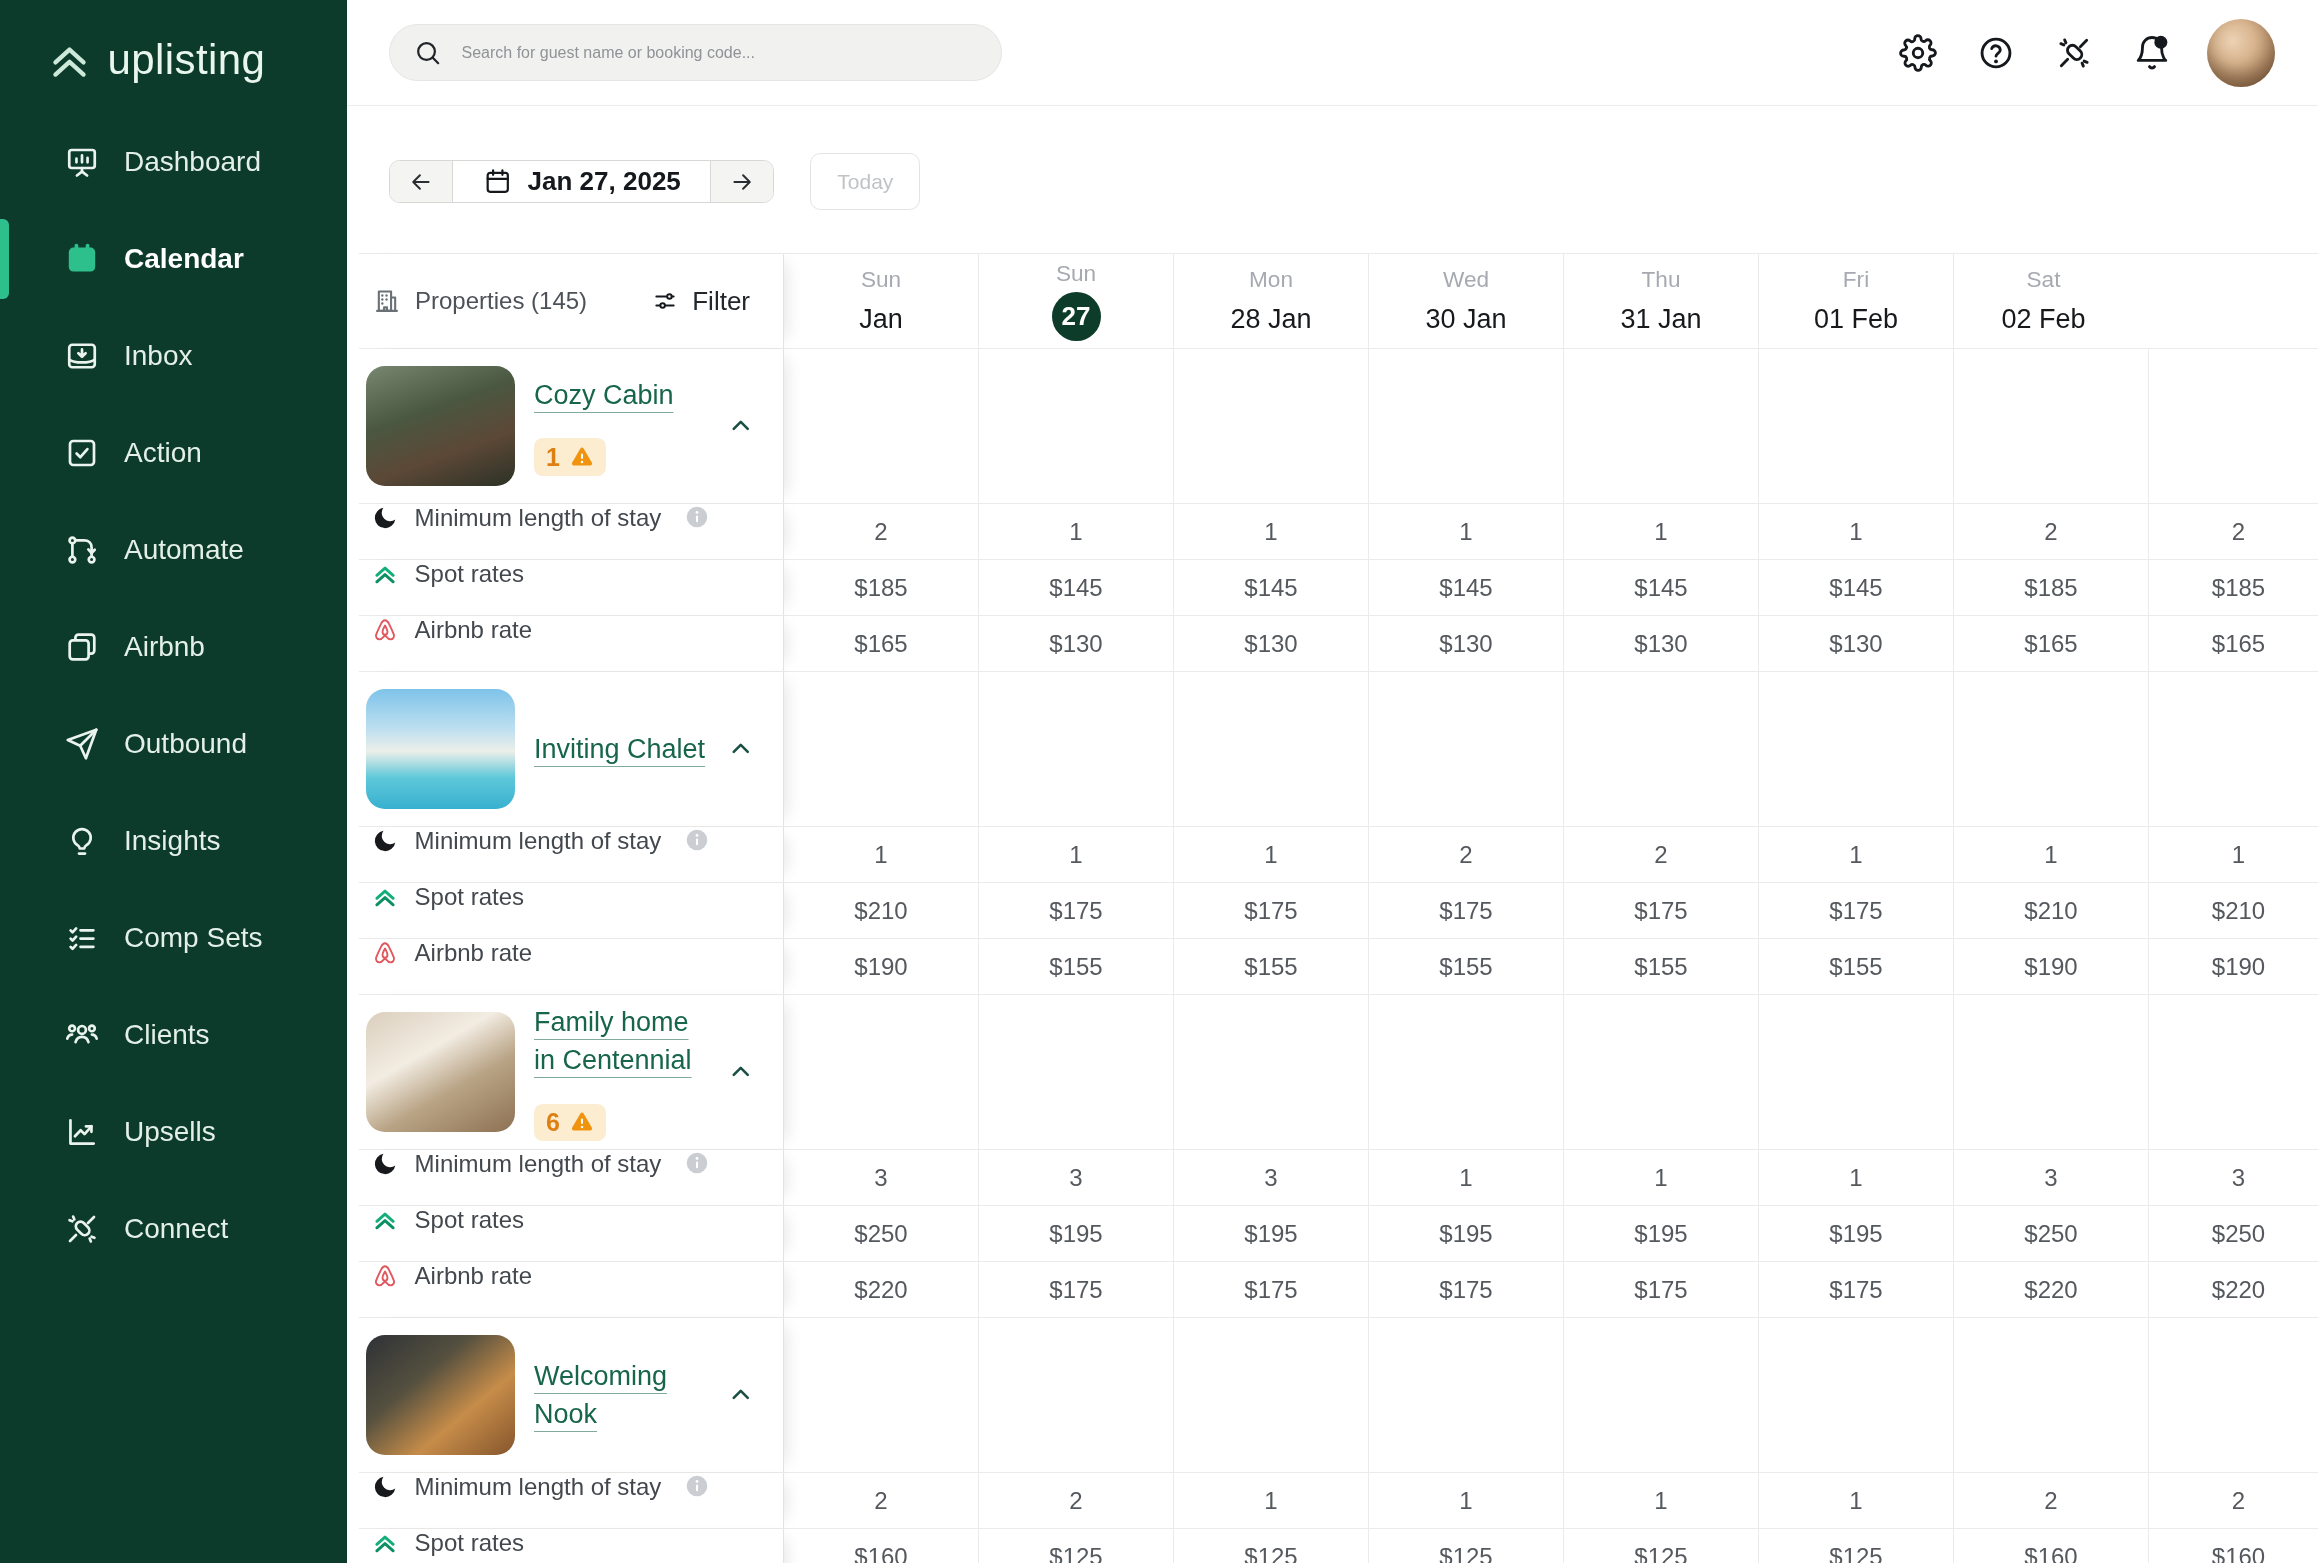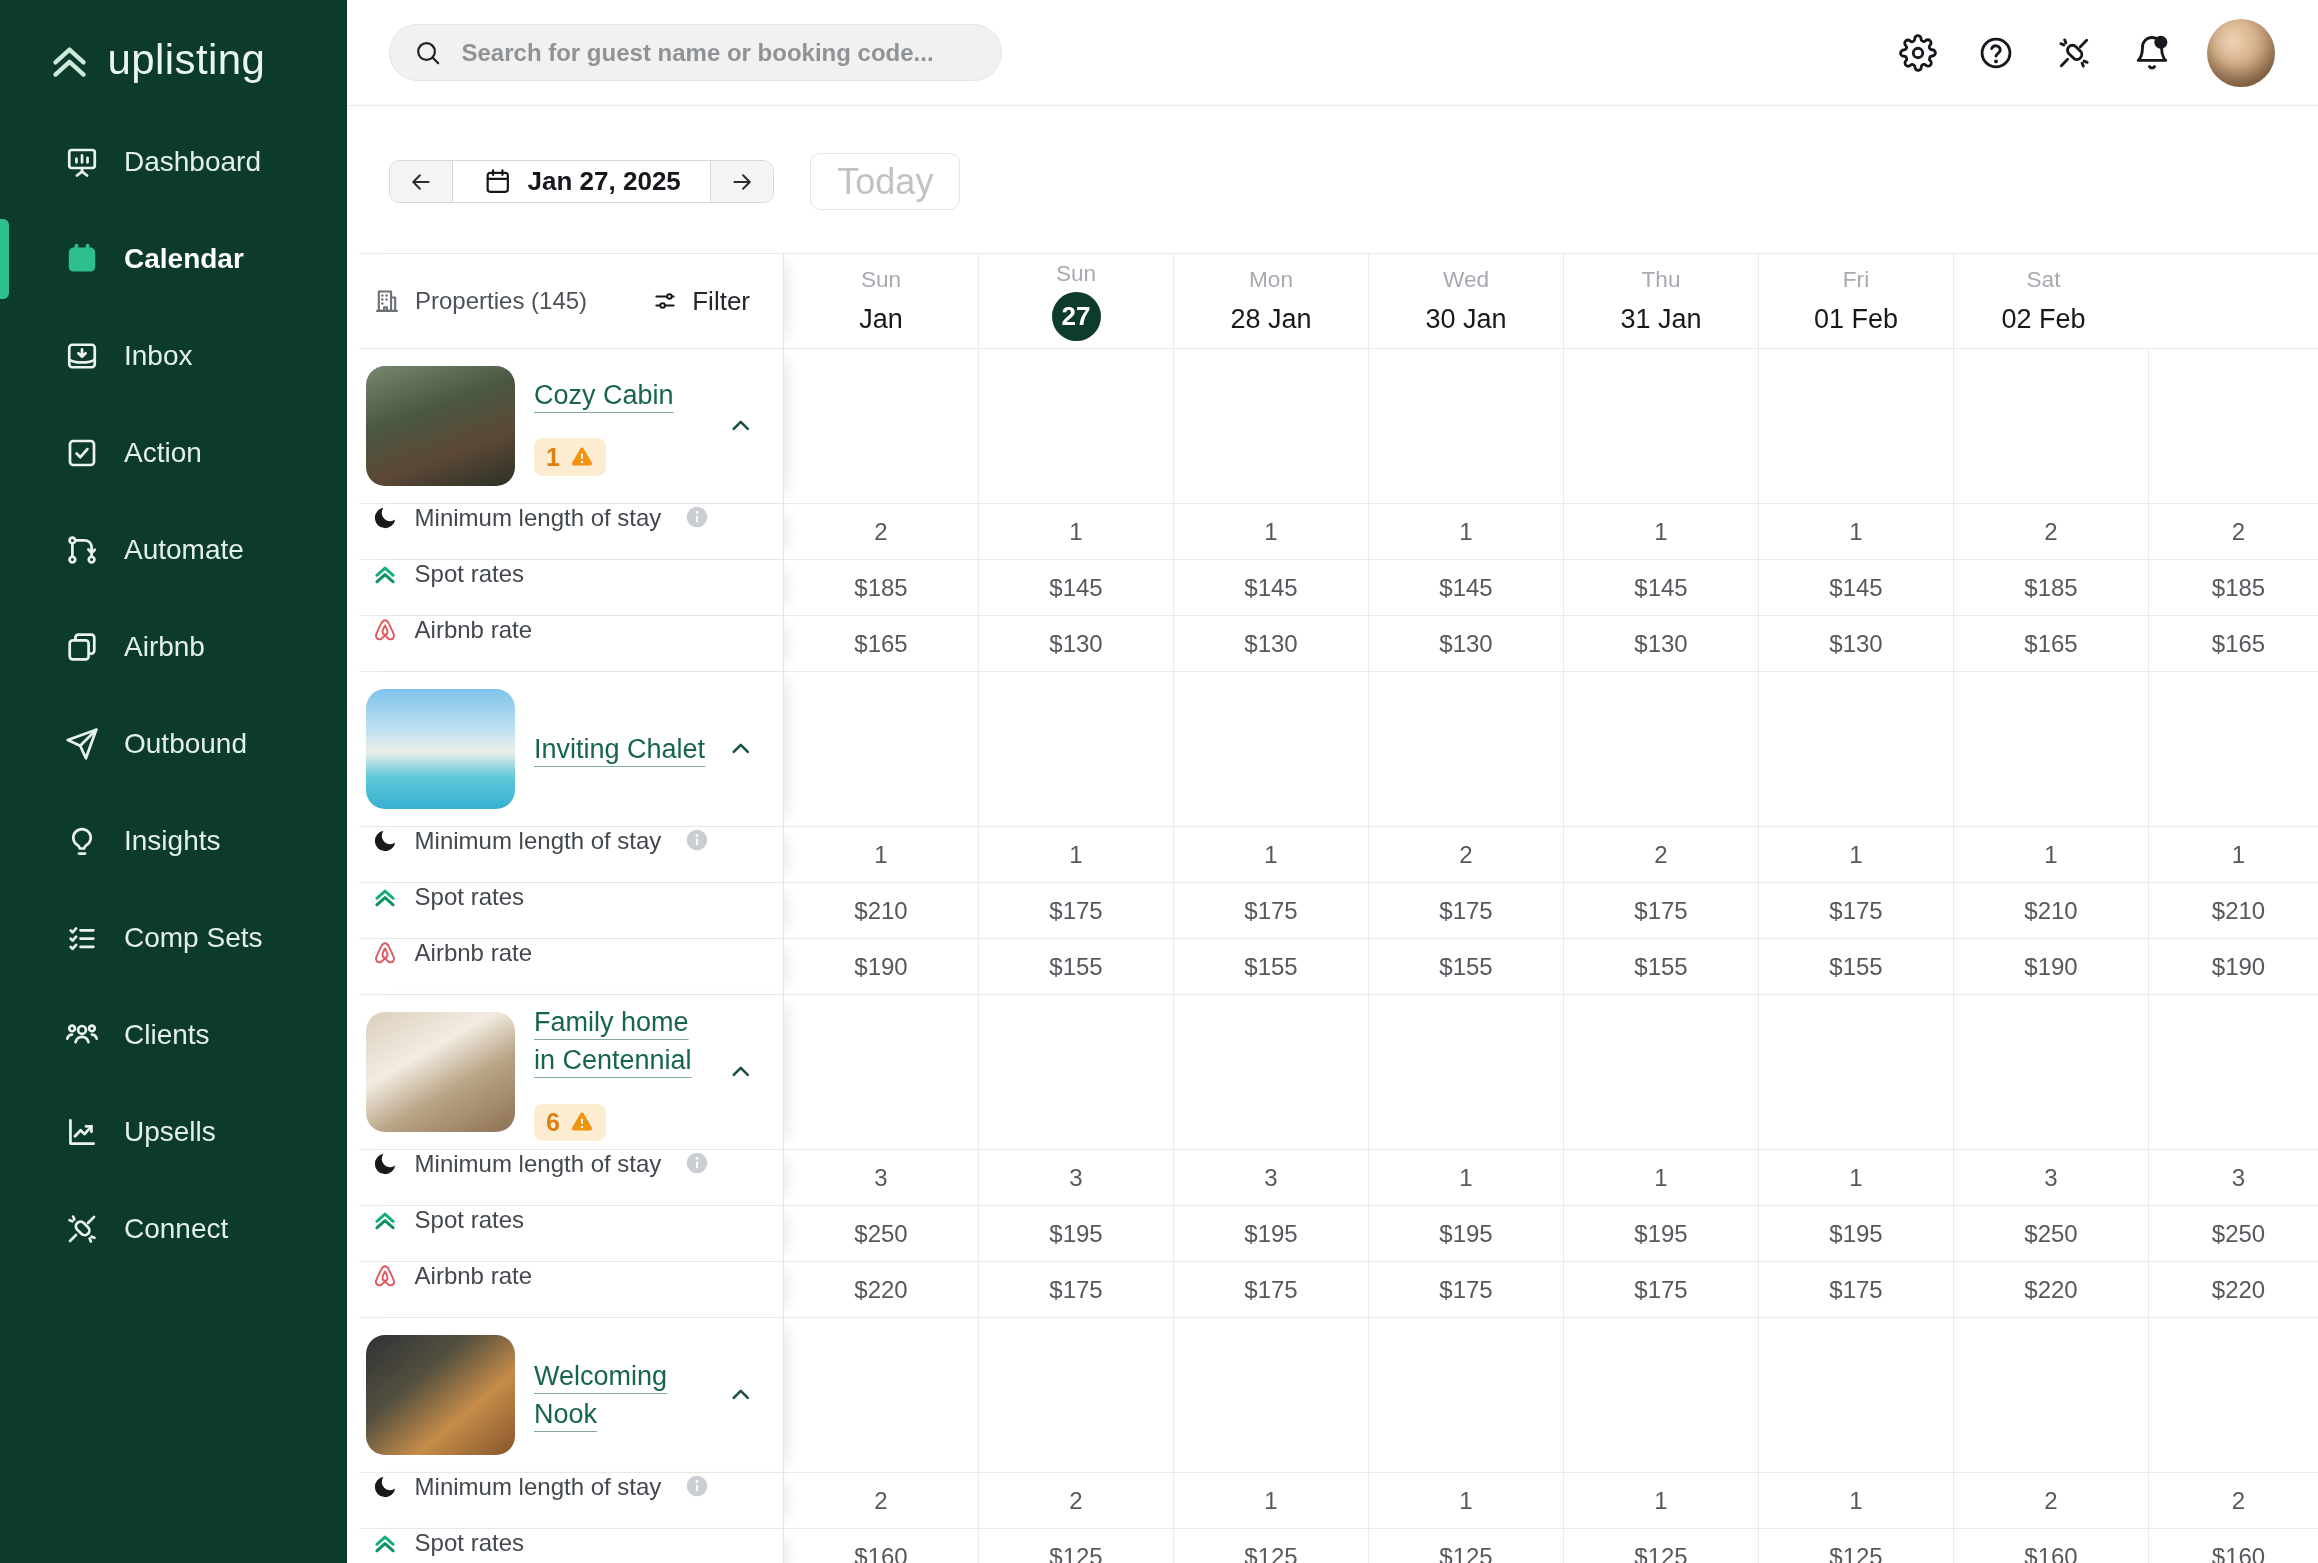--- a/index.html
+++ b/index.html
@@ -19,22 +19,22 @@
   .nav-item.active::before{content:"";position:absolute;left:0;top:8.7px;bottom:8.7px;width:8.7px;
             background:#2ec08c;border-radius:0 6px 6px 0;}
 
   
   .main{position:absolute;left:347px;top:0;width:1971px;height:1563px;background:#fff;}
   .topbar{height:106px;border-bottom:0.9px solid #ececea;display:flex;align-items:center;
           padding:0 43px 0 42px;box-sizing:border-box;}
   .search{display:flex;align-items:center;gap:17.4px;width:613px;height:57px;background:#f1f1ef;
           border:0.9px solid #e5e5e3;border-radius:29.5px;padding:0 22.6px;box-sizing:border-box;}
   .search .icon{width:29.5px;height:29.5px;color:#202327;flex:none;}
-  .search input{flex:1;border:none;background:transparent;outline:none;font-size:24px;
-          color:#333;font-family:inherit;font-weight:bold;}
+  .search input{flex:1;border:none;background:transparent;outline:none;font-size:16px;
+          color:#333;font-family:inherit;}
   .search input::placeholder{color:#8f9296;}
   .top-actions{margin-left:auto;display:flex;align-items:center;gap:40px;}
   .icon-btn{width:38px;height:38px;color:#15181c;background:none;border:none;padding:0;cursor:pointer;}
   .icon-btn .icon{width:38px;height:38px;display:block;}
   .avatar{width:68px;height:68px;border-radius:50%;margin-left:36px;cursor:pointer;flex:none;
           background:radial-gradient(circle at 38% 32%,#ecd2b4 0%,#d8b48e 35%,#a9825f 70%,#6e5138 100%);
           box-shadow:inset 0 -12px 15.6px rgba(60,40,20,.35);}
 
   
   .datenav{display:flex;align-items:center;gap:36px;padding:47px 0 0 42px;}
@@ -42,21 +42,21 @@
        overflow:hidden;background:#fff;box-sizing:border-box;}
   .seg-btn{width:63px;display:flex;align-items:center;justify-content:center;background:#f4f4f2;
        border:none;cursor:pointer;color:#2a2d31;padding:0;}
   .seg-btn .icon{width:26px;height:26px;}
   .seg-btn.left{border-right:1.3px solid #d8d8d6;}
   .seg-btn.right{border-left:1.3px solid #d8d8d6;}
   .seg-date{display:flex;align-items:center;gap:15.6px;padding:0 29.5px;font-size:26px;font-weight:600;
        color:#15181c;background:#fff;cursor:pointer;}
   .seg-date .icon{width:29.5px;height:29.5px;color:#15181c;}
   .today-btn{height:57px;padding:0 26px;border:1.3px solid #e3e3e1;border-radius:10.4px;background:#fff;
-       color:#c0c3c6;font-size:36px;font-weight:500;font-family:inherit;cursor:default;}
+       color:#c0c3c6;font-size:21px;font-weight:500;font-family:inherit;cursor:default;}
 
   
   .cal{margin:43px 0 0 12px;}
   .row{display:flex;border-bottom:0.9px solid #ebebe9;background:#fff;box-sizing:border-box;}
   .row.header-row{border-top:0.9px solid #ebebe9;height:96px;}
   .cell{box-sizing:border-box;border-right:0.9px solid #ebebe9;flex:none;background:#fff;}
   .panel-cell{width:425px;position:relative;z-index:2;border-right:0.9px solid #e3e3e1;
        box-shadow:12px 0 15.6px -10.4px rgba(16,24,40,.12);}
   .day-cell{width:195px;}
   .day-cell.last{width:179px;border-right:none;}

